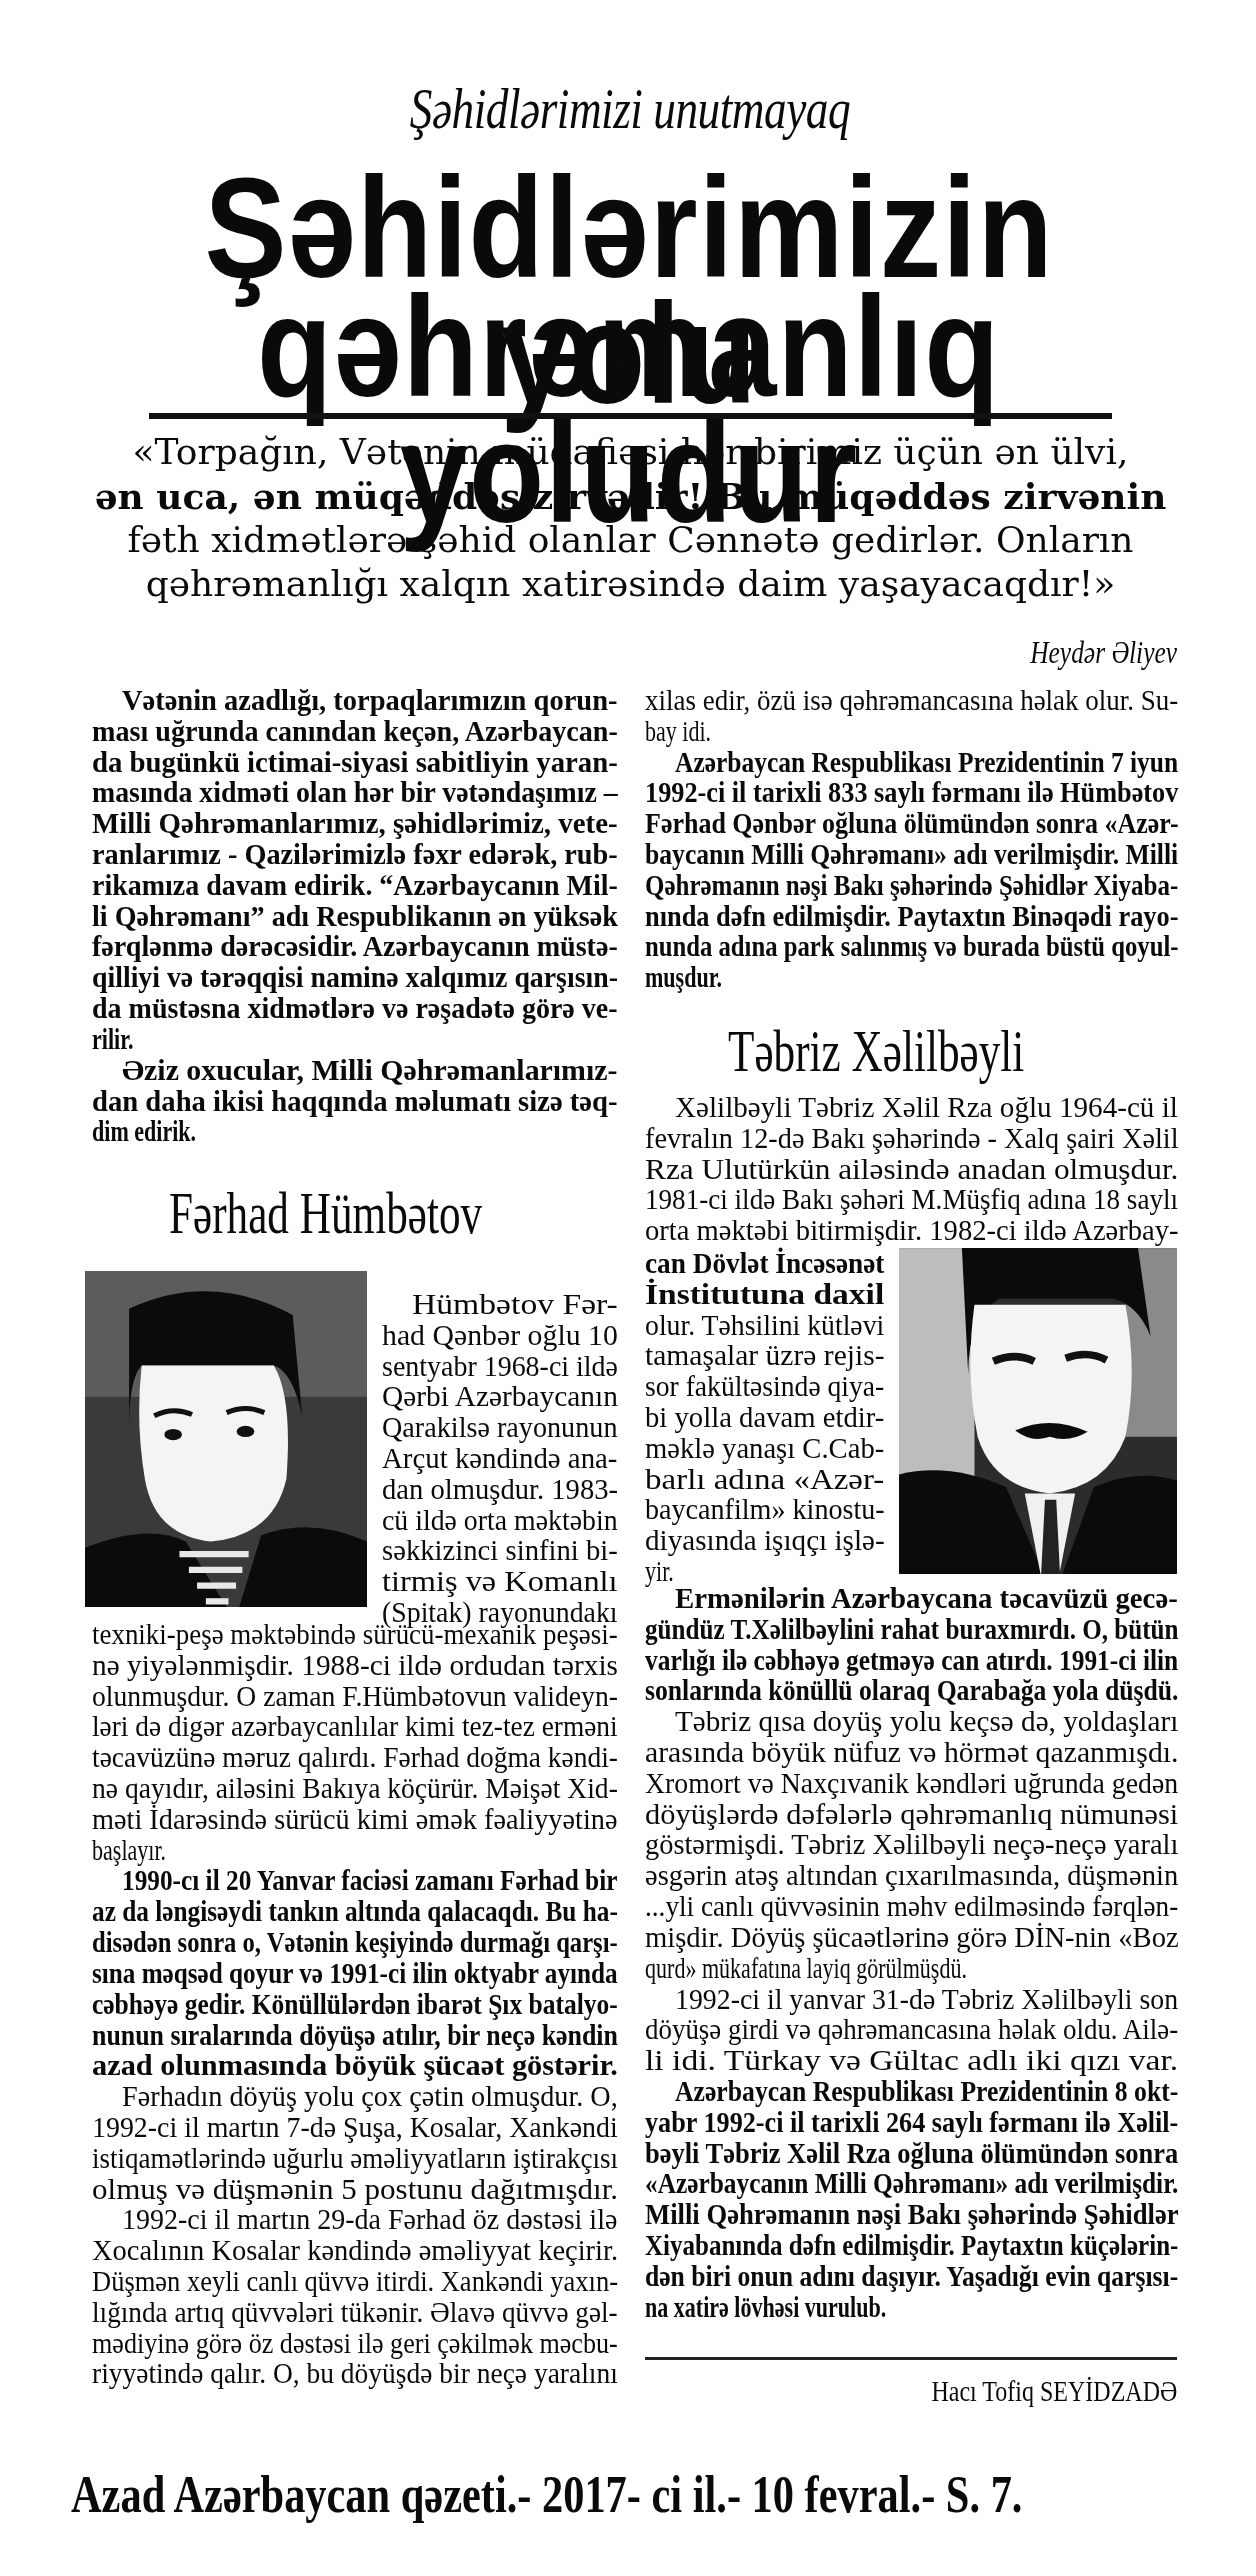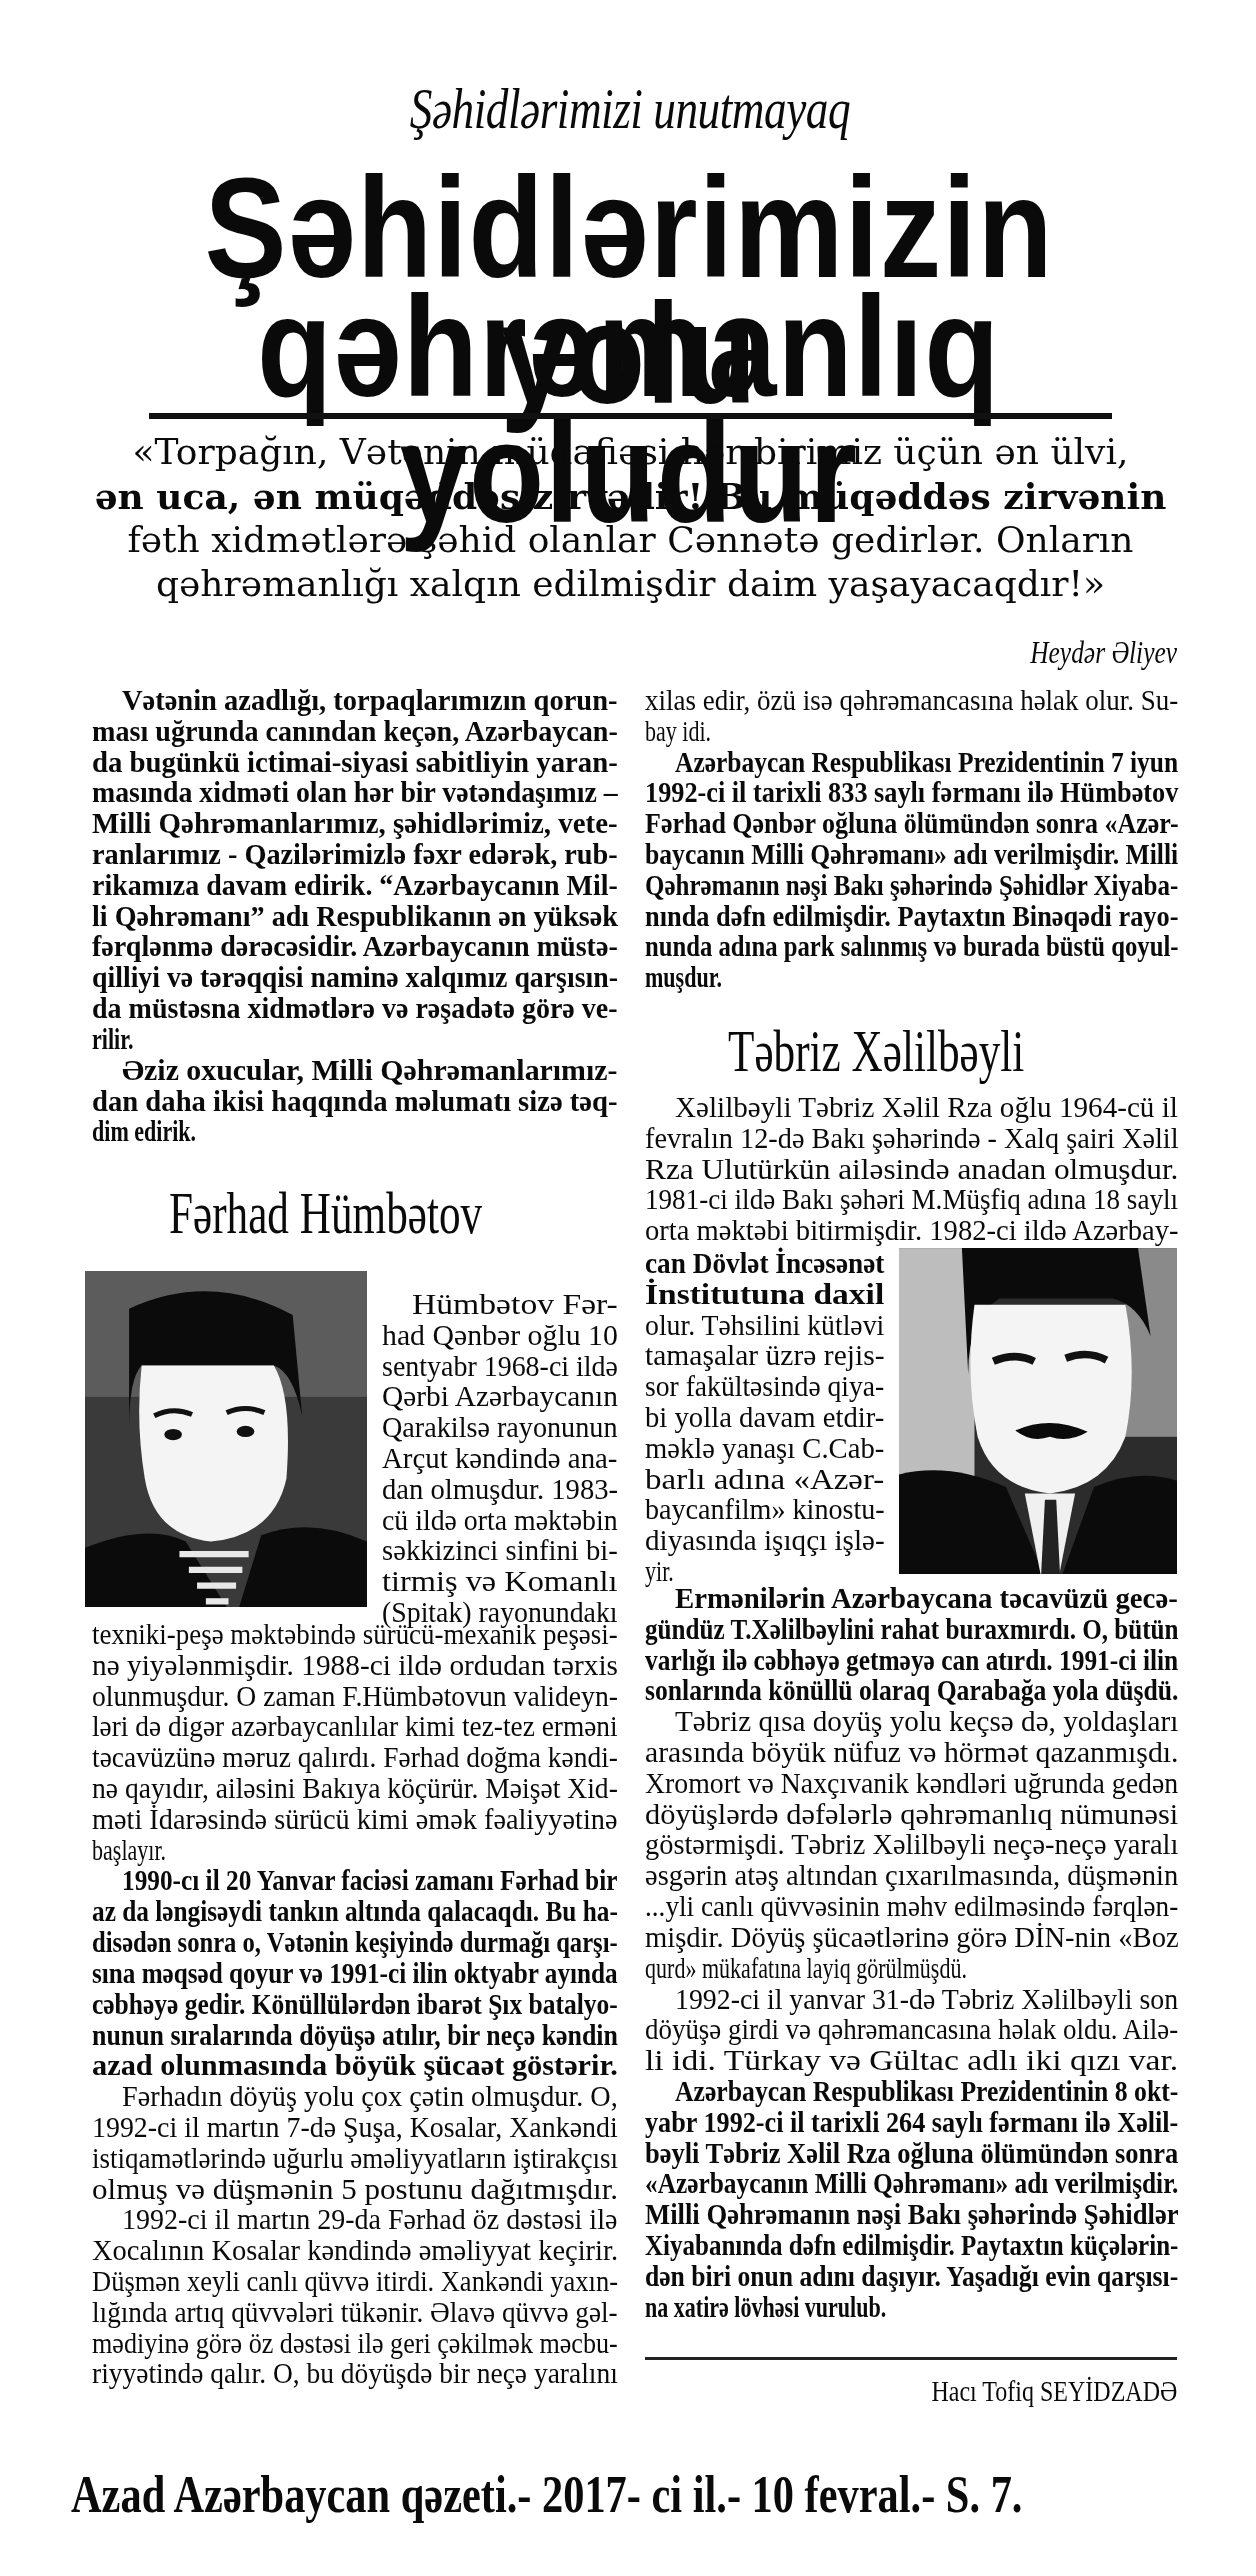--- a/index.html
+++ b/index.html
@@ -37,21 +37,21 @@
 
 <div class="abs kicker">Şəhidlərimizi unutmayaq</div>
 <div class="abs headline hl1">Şəhidlərimizin yolu</div>
 <div class="abs headline hl2">qəhrəmanlıq yoludur</div>
 <div class="abs rule-top"></div>
 
 <div class="abs quote">
   <span class="qline" style="transform: scaleX(1);">«Torpağın, Vətənin müdafiəsi hər birimiz üçün ən ülvi,</span>
   <span class="qline" style="transform: scaleX(1); font-weight: bold;">ən uca, ən müqəddəs zirvədir! Bu müqəddəs zirvənin</span>
   <span class="qline" style="transform: scaleX(1);">fəth xidmətlərə şəhid olanlar Cənnətə gedirlər. Onların</span>
-  <span class="qline" style="transform: scaleX(1);">qəhrəmanlığı xalqın edilmişdir daim yaşayacaqdır!»</span>
+  <span class="qline" style="transform: scaleX(1);">qəhrəmanlığı xalqın xatirəsində daim yaşayacaqdır!»</span>
 </div>
 <div class="abs attribution">Heydər Əliyev</div>
 
 <div class="col" id="left-intro" style="left:92px;top:685px;width:524px;">
     <span class="ln b" style="top: 0px; left: 30px; transform: scaleX(0.9825);">Vətənin azadlığı, torpaqlarımızın qorun-</span>
     <span class="ln b" style="top: 31px; left: 0px; transform: scaleX(0.9698);">ması uğrunda canından keçən, Azərbaycan-</span>
     <span class="ln b" style="top: 62px; left: 0px; transform: scaleX(0.9917);">da bugünkü ictimai-siyasi sabitliyin yaran-</span>
     <span class="ln b" style="top: 92px; left: 0px; transform: scaleX(0.9586);">masında xidməti olan hər bir vətəndaşımız –</span>
     <span class="ln b" style="top: 123px; left: 0px; transform: scaleX(0.9964);">Milli Qəhrəmanlarımız, şəhidlərimiz, vete-</span>
     <span class="ln b" style="top: 154px; left: 0px; transform: scaleX(0.9754);">ranlarımız - Qazilərimizlə fəxr edərək, rub-</span>

